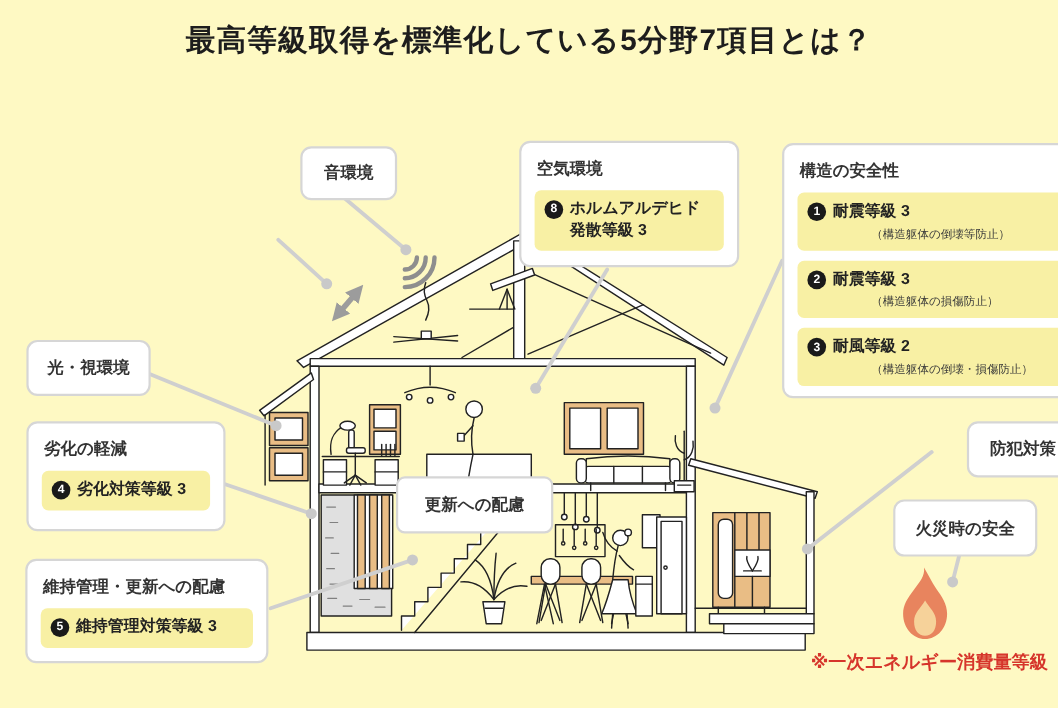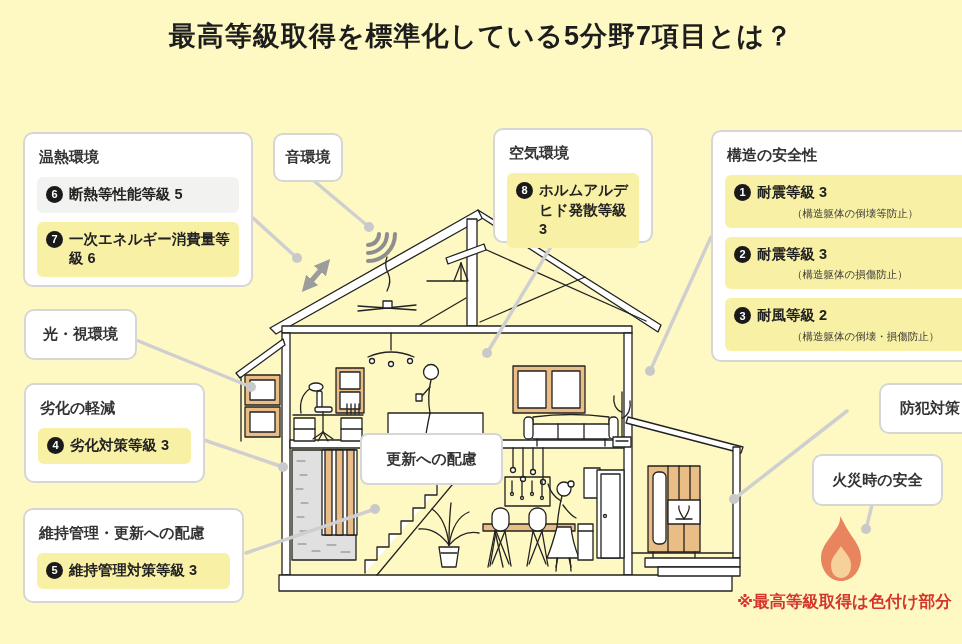--- a/index.html
+++ b/index.html
@@ -289,37 +289,26 @@
         <circle cx="734" cy="499" r="5"></circle>
       <circle cx="866" cy="529" r="5"></circle>
     </g>
 
     <g>
       <path d="M840,516 C841,524 836,529 831,536 C825,544 821,550 821,558 C821,571 830,581 841,581 C852,581 861,571 861,558 C861,549 856,542 851,535 C847,529 844,523 840,516 Z" fill="#e8845e"></path>
       <path d="M841,546 C837,553 831,557 831,565 C831,573 835,578 841,578 C847,578 851,573 851,565 C851,557 845,553 841,546 Z" fill="#f6d29a"></path>
     </g>
   </svg>
 
-  <div class="callout" style="left:23px; top:132px; width:230px; height:155px;">
-    <div class="box-title">温熱環境</div>
-    <div class="item plain">
-      <span class="badge">6</span>
-      <span class="txt">断熱等性能等級 5</span>
-    </div>
-    <div class="item hl">
-      <span class="badge">7</span>
-      <span class="txt">一次エネルギー消費量等級 6</span>
-    </div>
-  </div>
-
-  <div class="callout small" style="left:273px; top:133px; width:70px; height:49px;">
+
+  <div class="callout small" style="left:273px; top:133px; width:88px; height:49px;">
     <div class="box-title">音環境</div>
   </div>
 
-  <div class="callout" style="left:493px; top:128px; width:160px; height:115px;">
+  <div class="callout" style="left:472px; top:128px; width:200px; height:115px;">
     <div class="box-title">空気環境</div>
     <div class="item hl">
       <span class="badge">8</span>
       <span class="txt">ホルムアルデヒド発散等級 3</span>
     </div>
   </div>
 
   <div class="callout" style="left:711px; top:130px; width:271px; height:232px;">
     <div class="box-title">構造の安全性</div>
     <div class="item hl">
@@ -370,15 +359,15 @@
   </div>
 
   <div class="callout small" style="left:879px; top:383px; width:94px; height:51px;padding-left:12px;">
     <div class="box-title">防犯対策</div>
   </div>
 
   <div class="callout small" style="left:812px; top:454px; width:131px; height:52px;">
     <div class="box-title">火災時の安全</div>
   </div>
 
-  <div class="note">※最高等級取得は色付け部分</div>
+  <div class="note">※一次エネルギー消費量等級</div>
 
 </div>
 
 </body></html>

